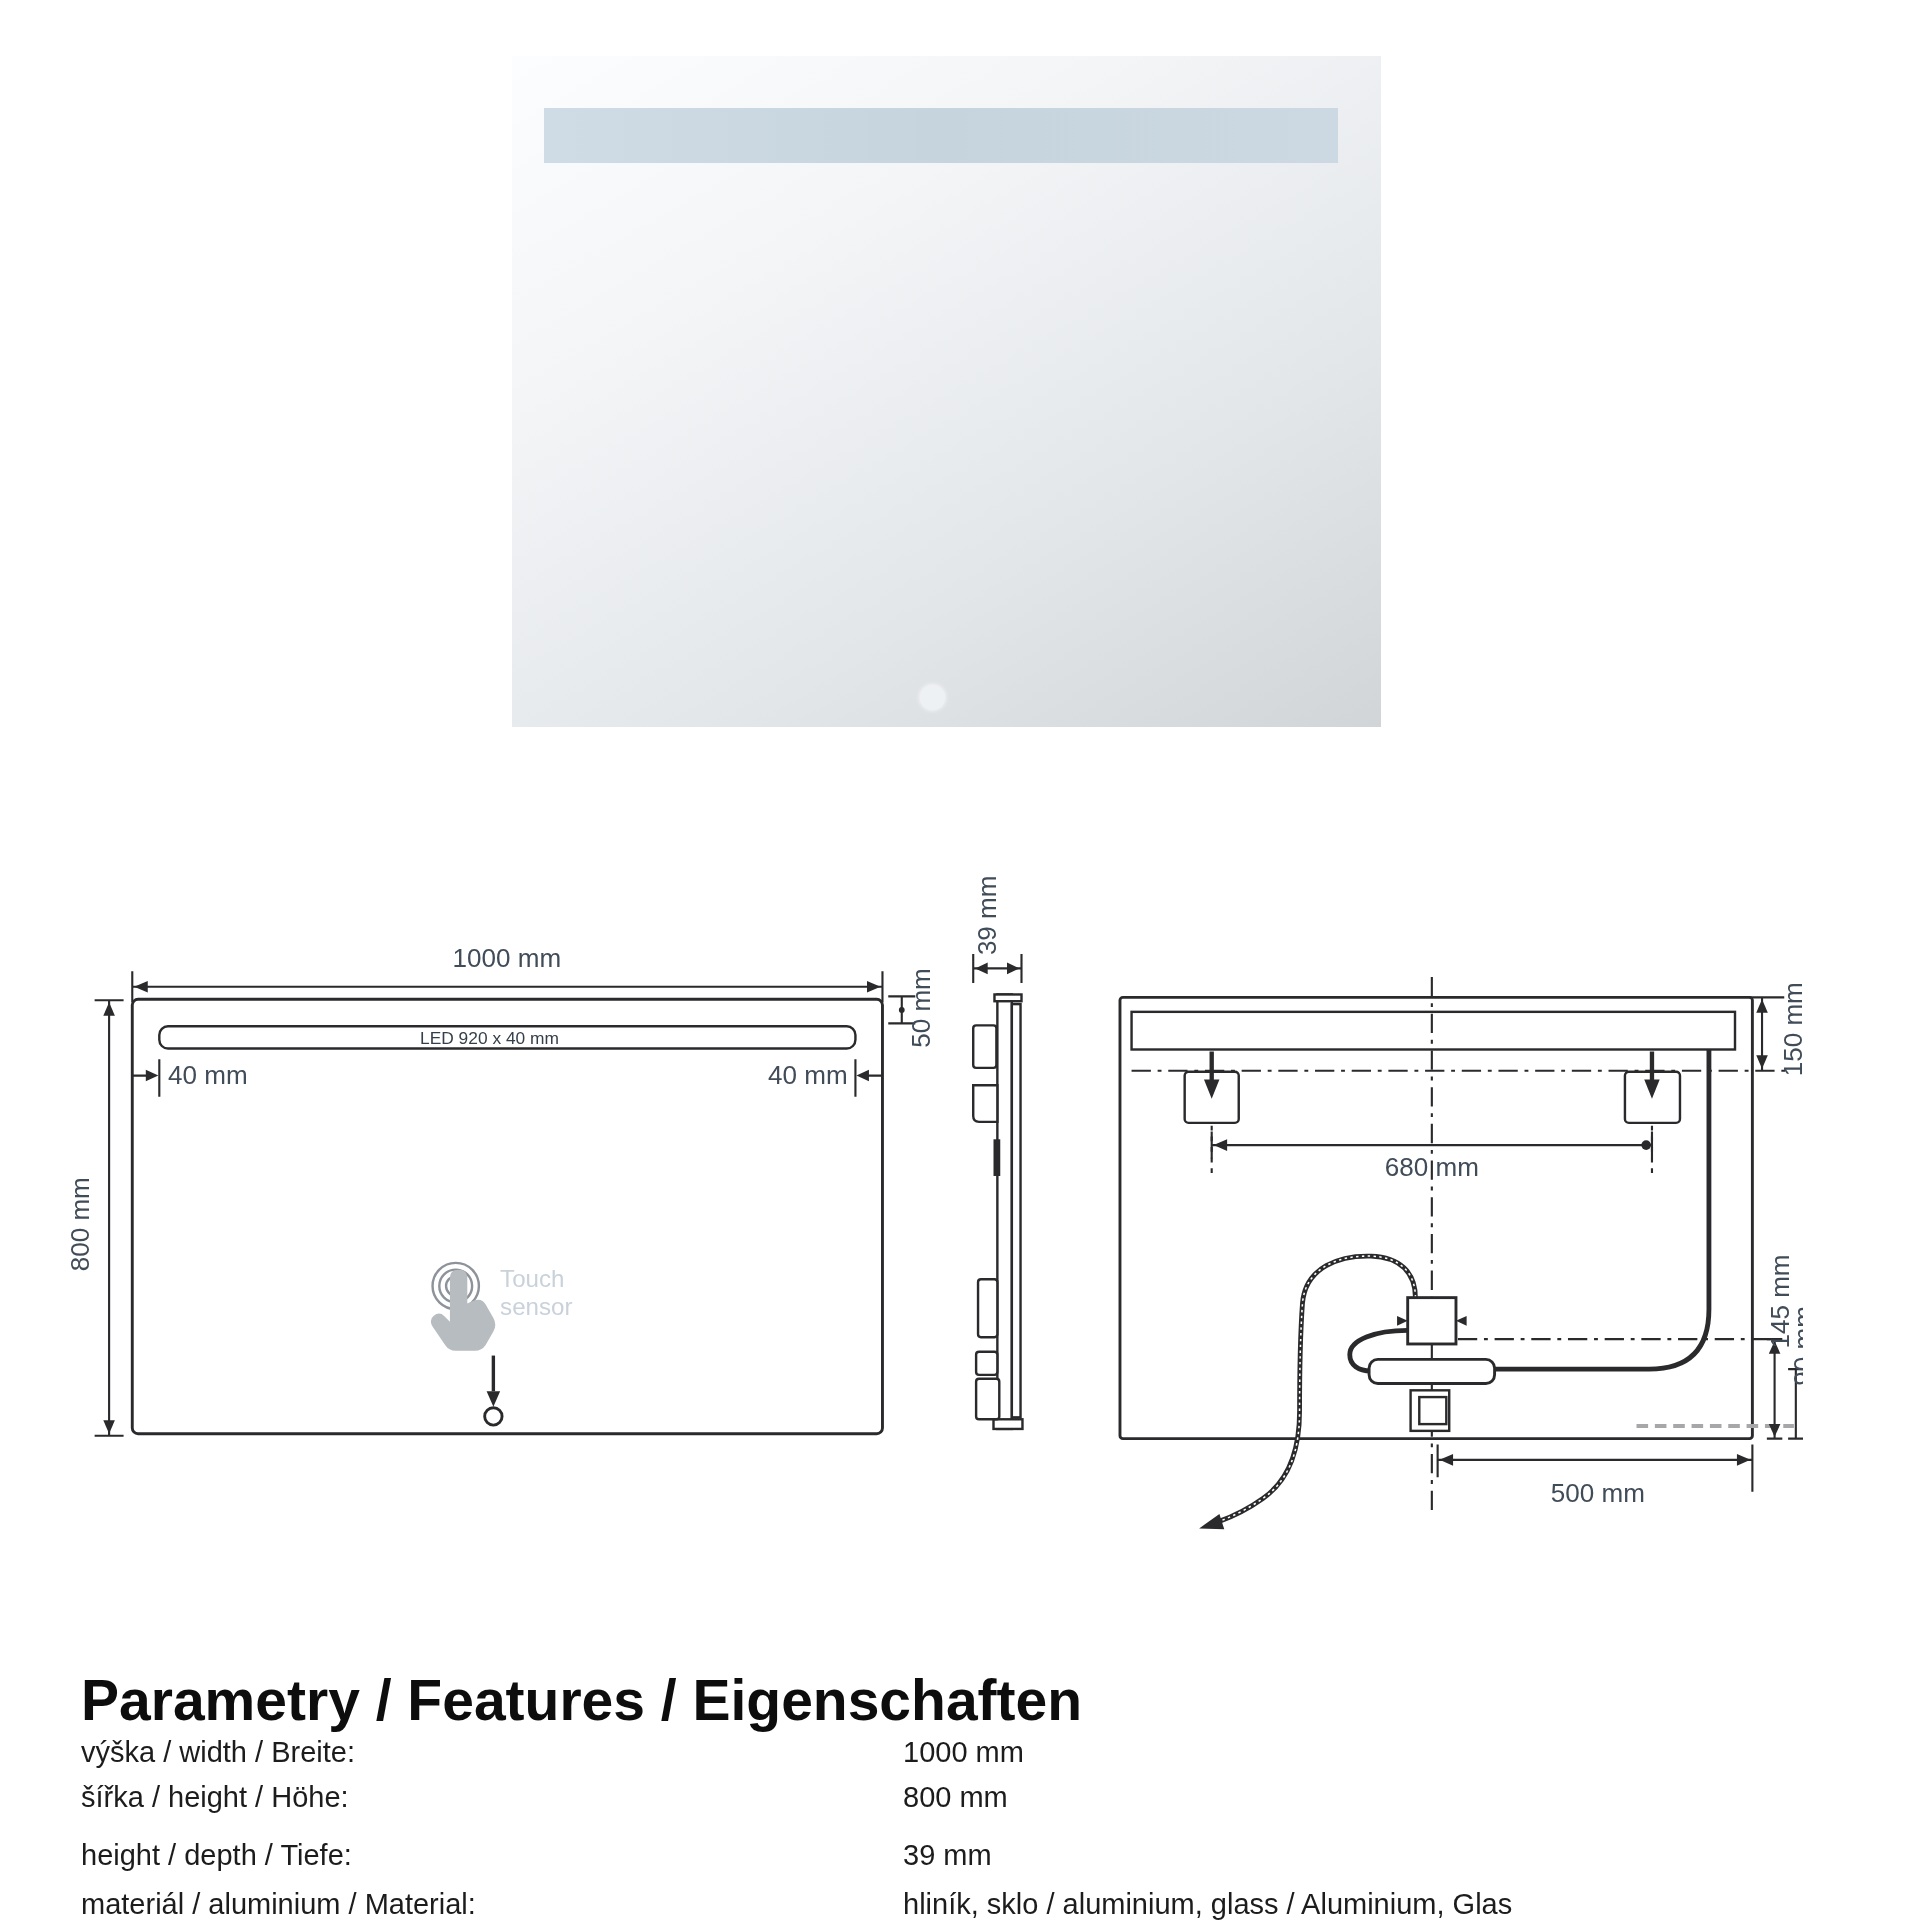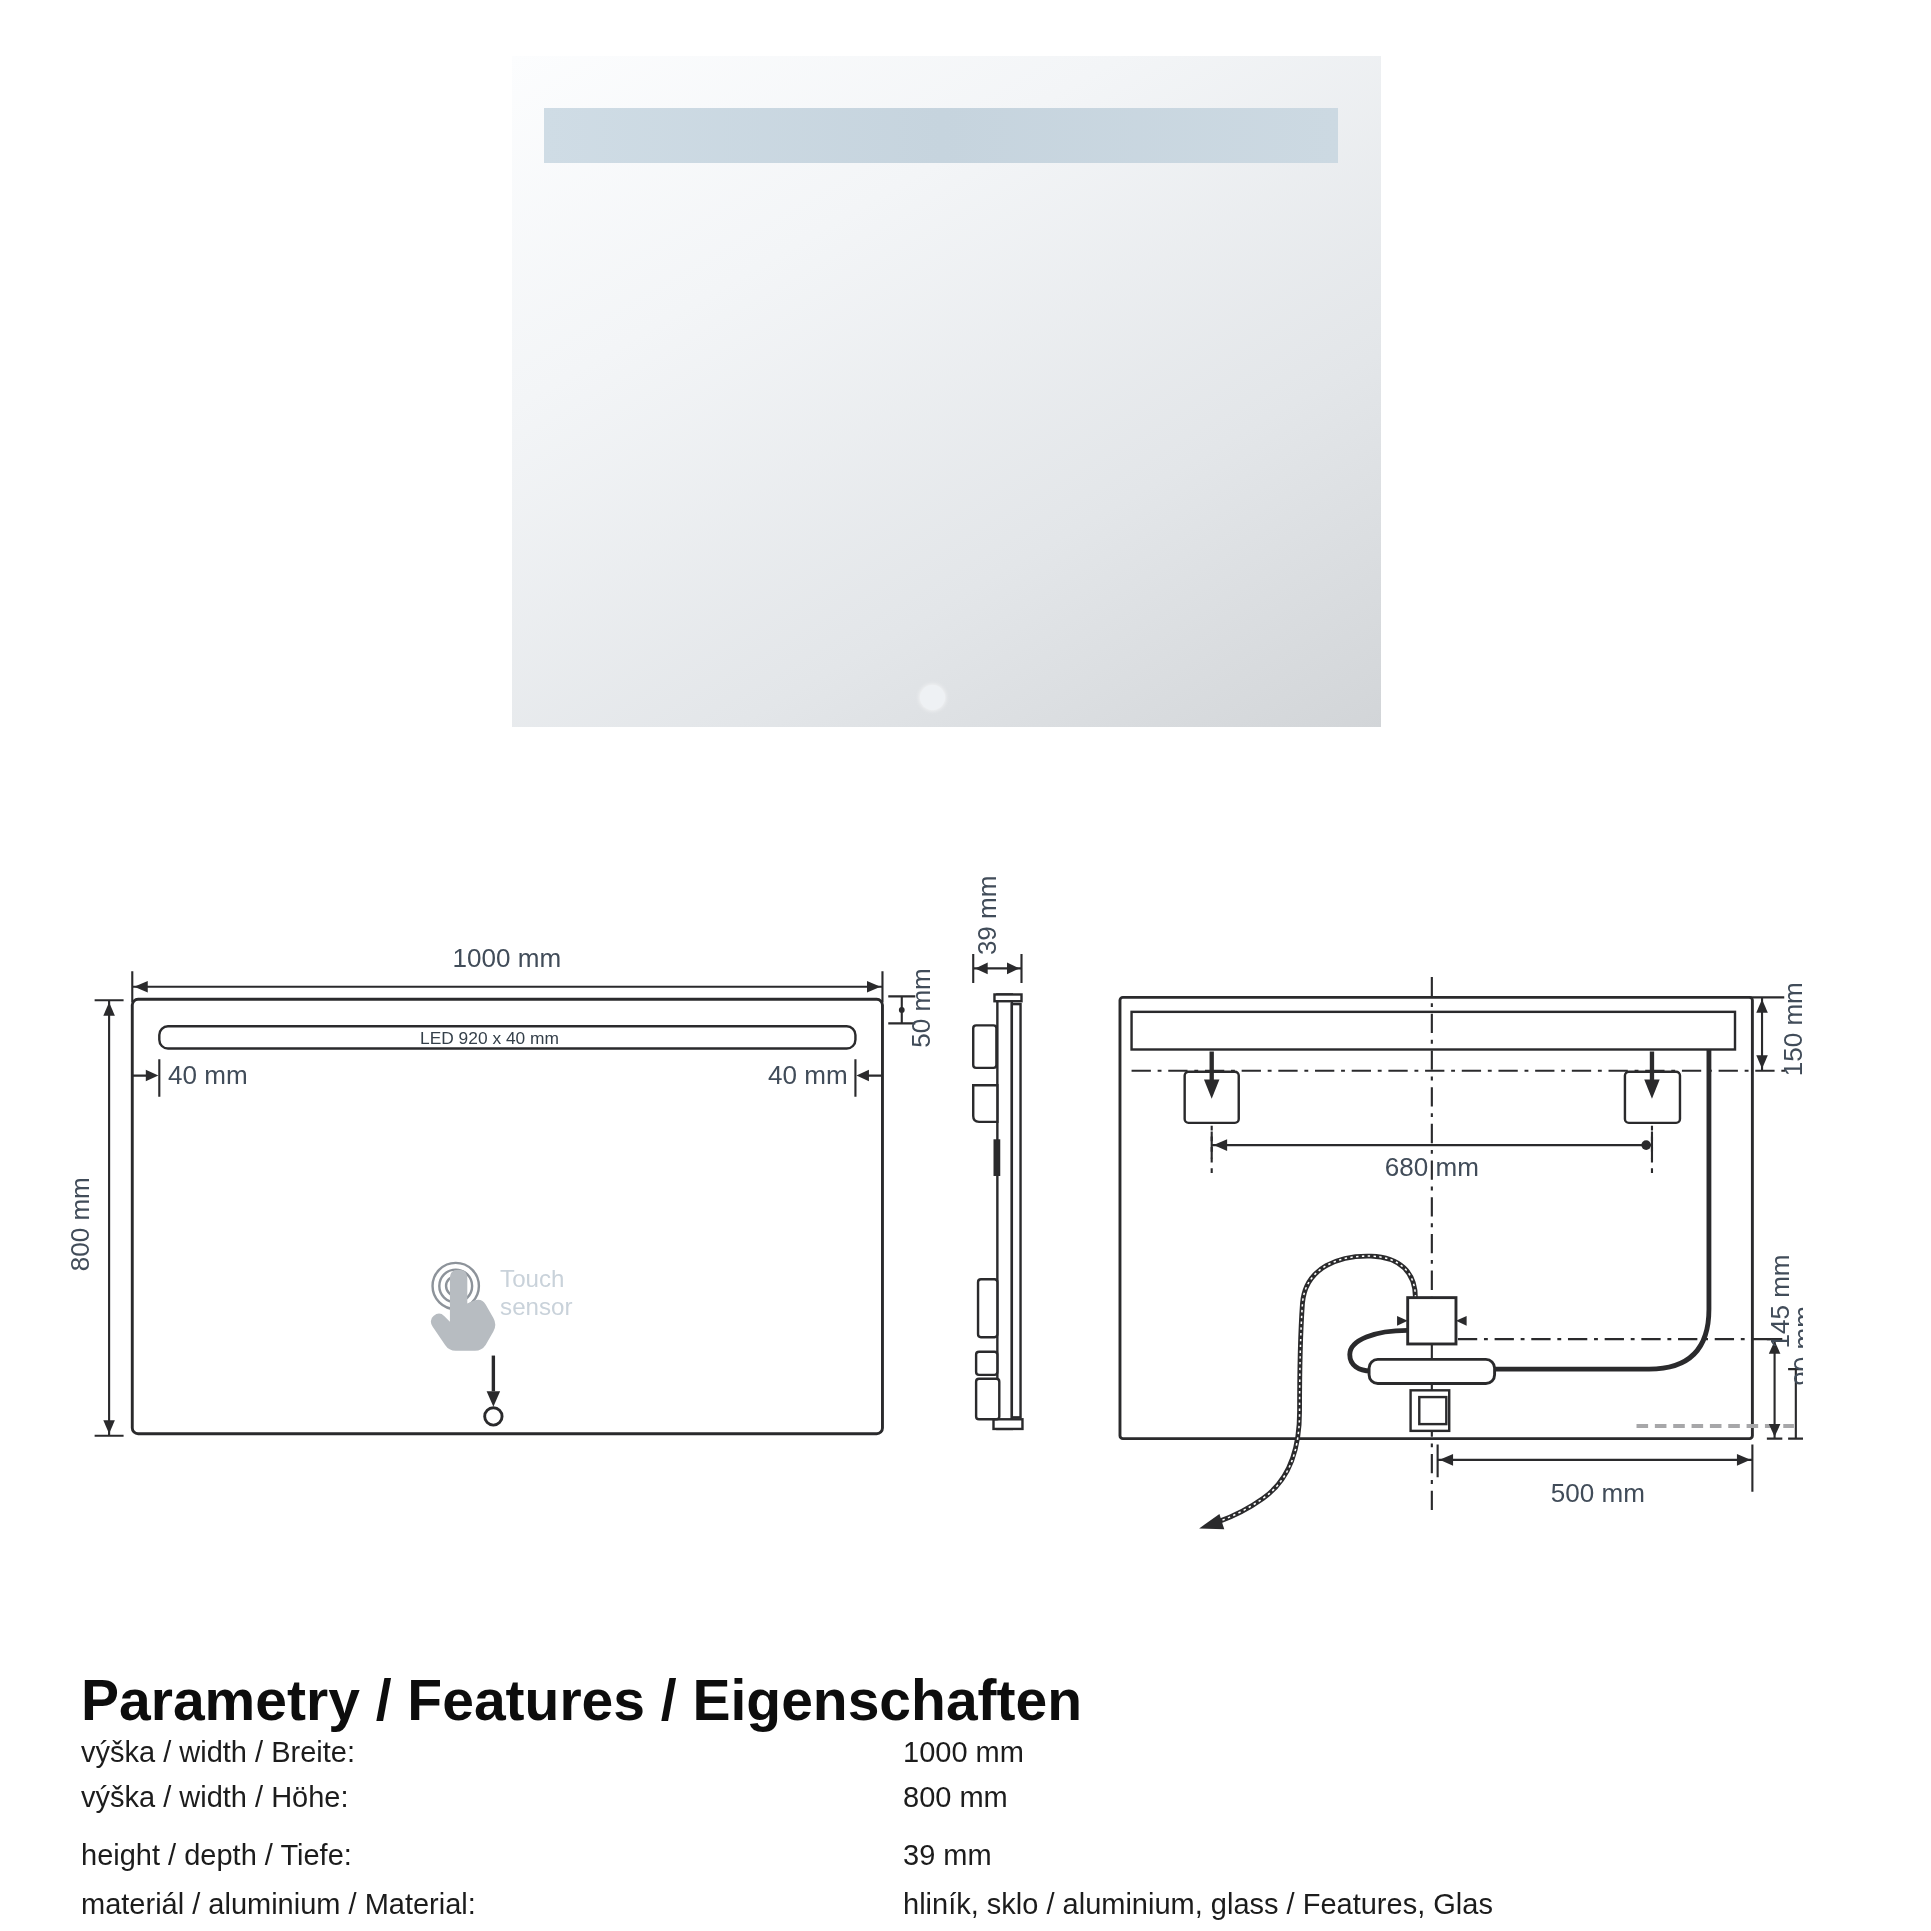--- a/index.html
+++ b/index.html
@@ -172,26 +172,26 @@
     </g>
   </svg>
 
   <div class="params-title">Parametry / Features / Eigenschaften</div>
 
   <div class="prow r0">
     <span class="lab">výška / width / Breite:</span>
     <span class="val">1000 mm</span>
   </div>
   <div class="prow r1">
-    <span class="lab">výška / width / Höhe:</span>
+    <span class="lab">šířka / height / Höhe:</span>
     <span class="val">800 mm</span>
   </div>
   <div class="prow r2">
     <span class="lab">height / depth / Tiefe:</span>
     <span class="val">39 mm</span>
   </div>
   <div class="prow r3">
     <span class="lab">materiál / aluminium / Material:</span>
-    <span class="val">hliník, sklo / aluminium, glass / Features, Glas</span>
+    <span class="val">hliník, sklo / aluminium, glass / Aluminium, Glas</span>
   </div>
 
 </div>
 
 
 </body></html>

